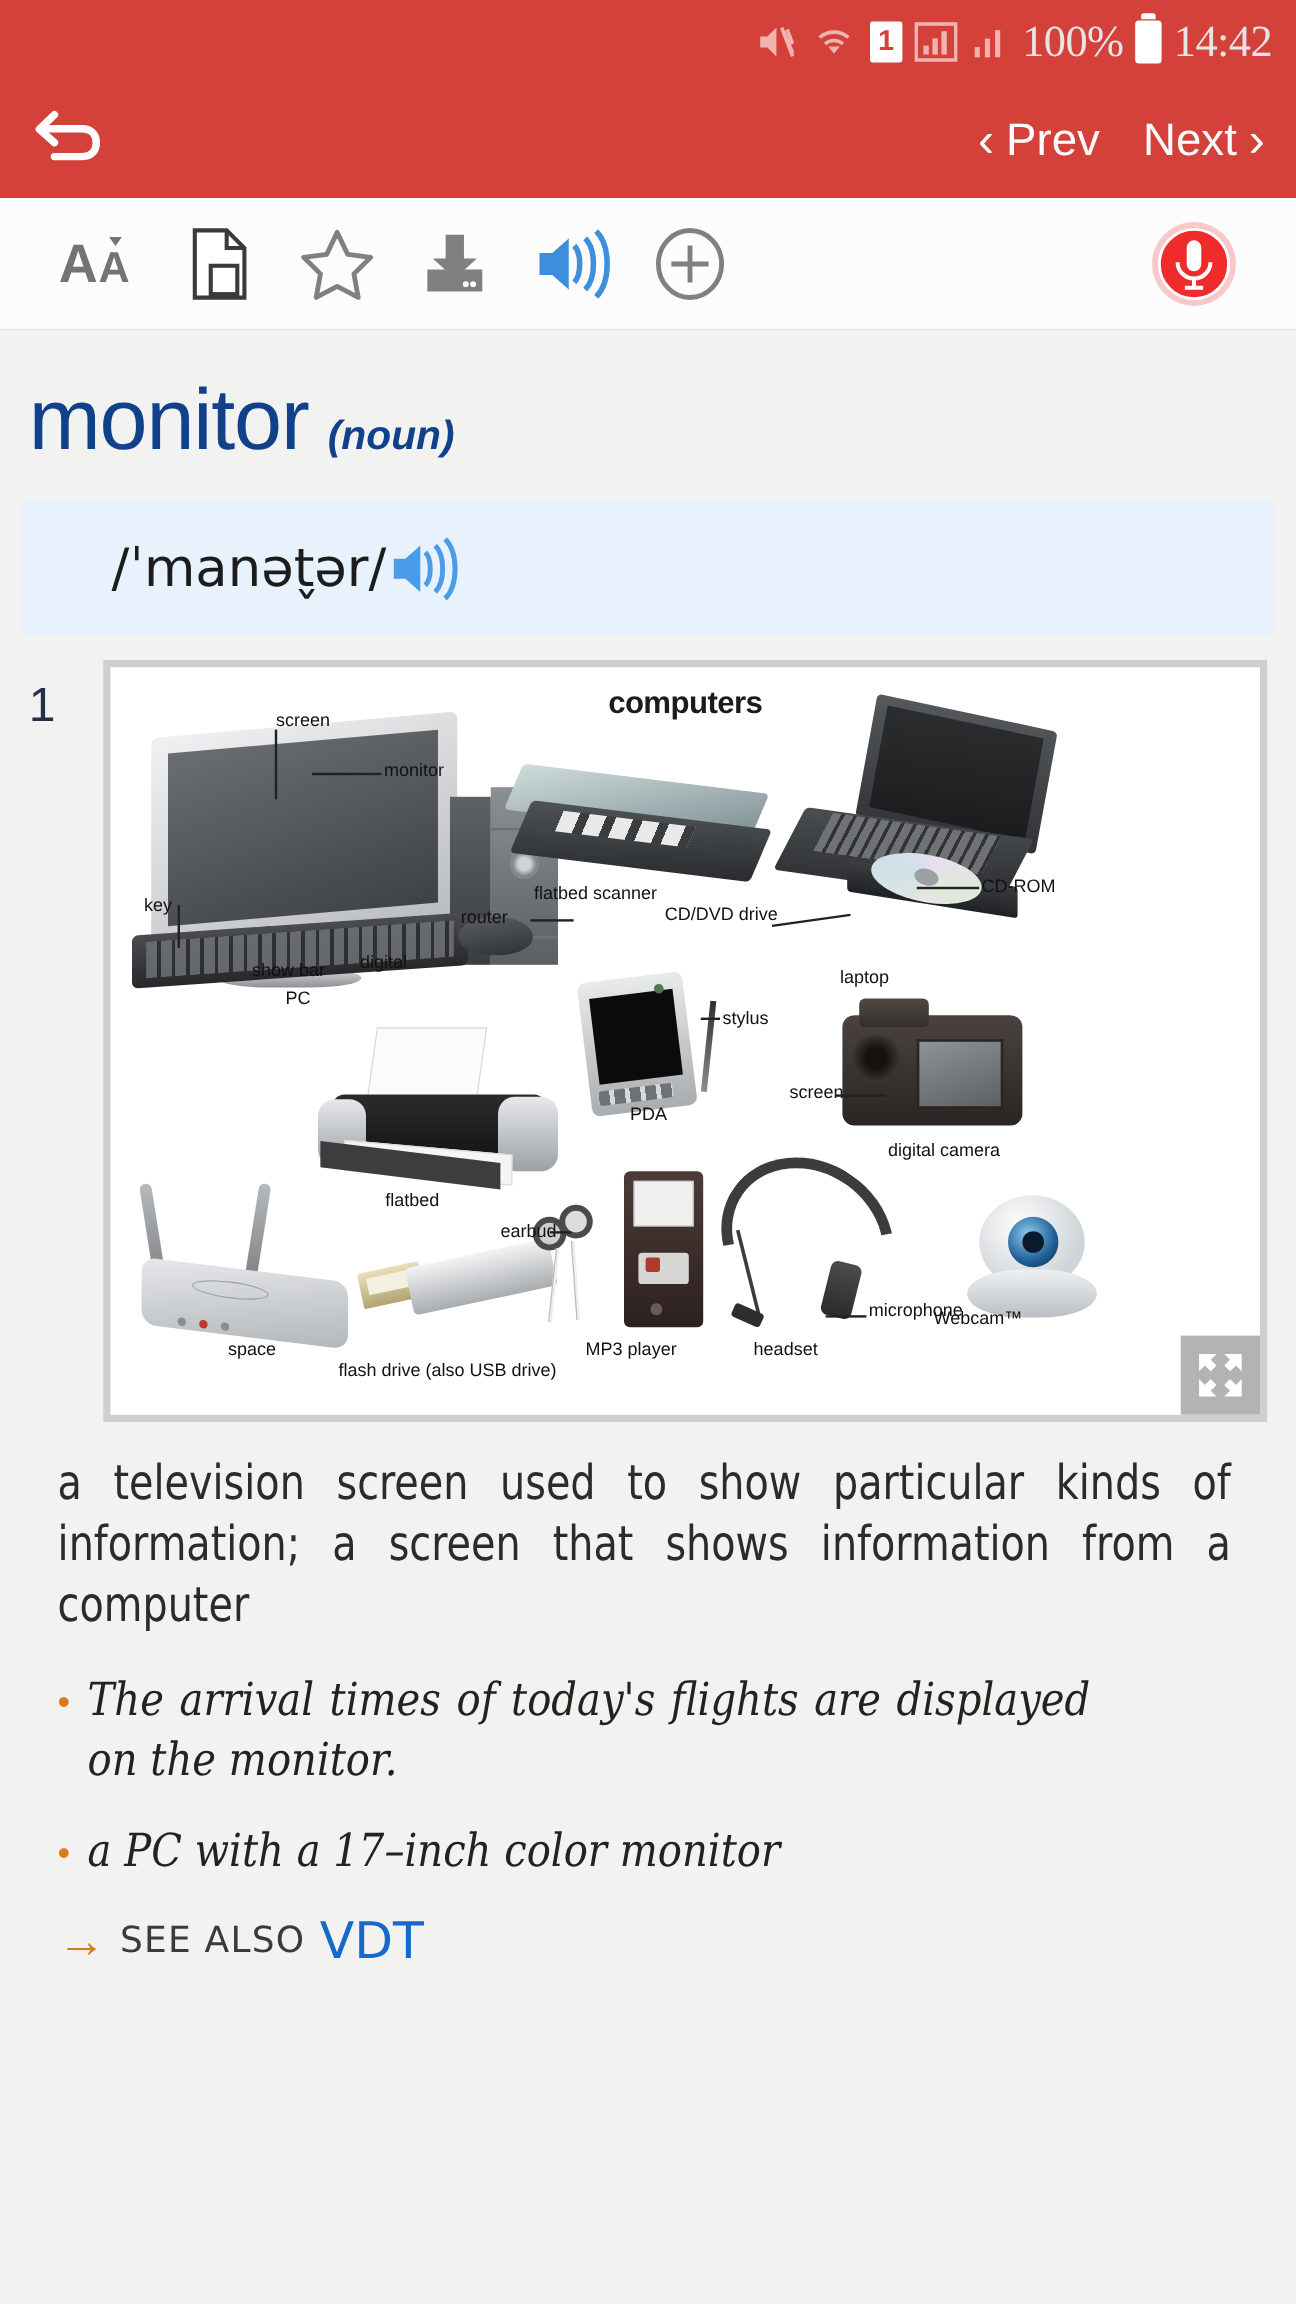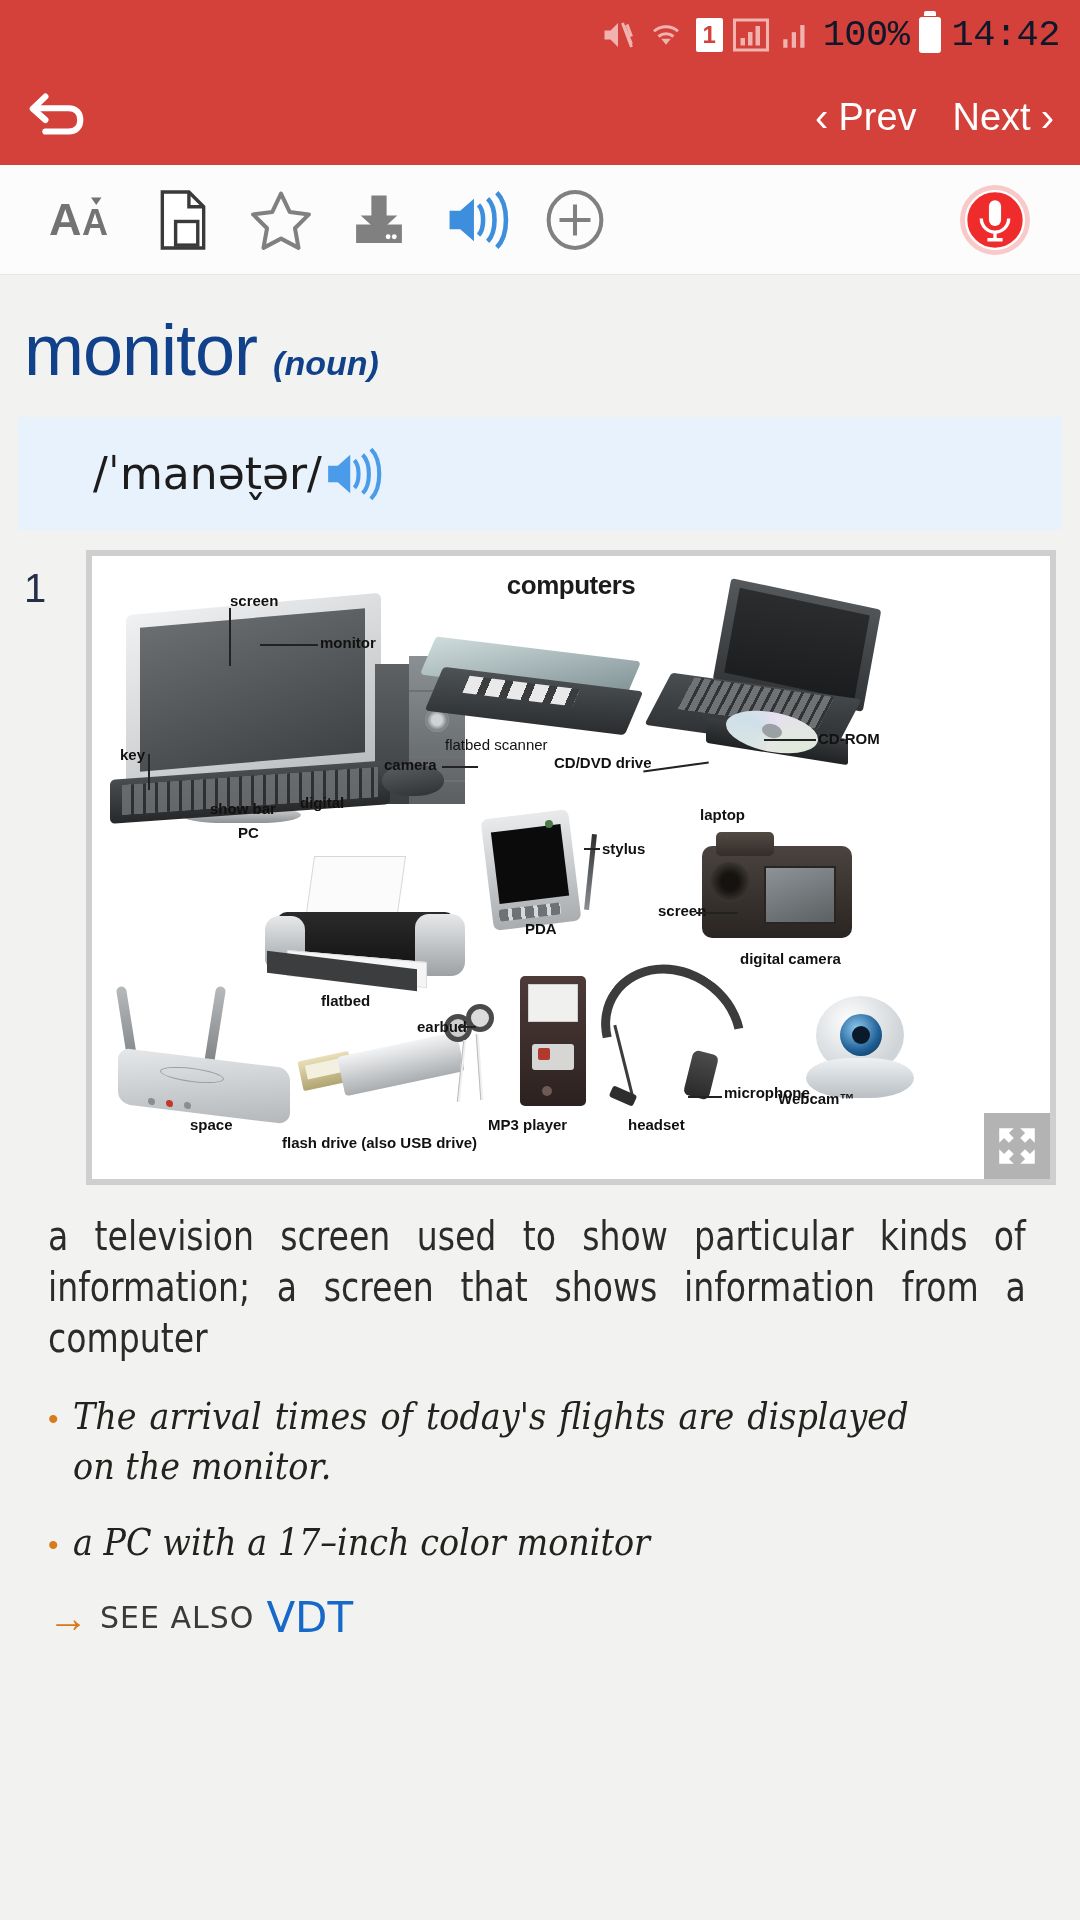--- a/index.html
+++ b/index.html
@@ -11,22 +11,22 @@
   }
 
   
   #status-bar {
     height: 70px; background: #d3413a;
     display: flex; align-items: center; justify-content: flex-end;
     padding-right: 20px; gap: 10px;
   }
   #status-bar .sicon { display:flex; align-items:center; }
   #status-bar .stext {
-    color: #0f172a; font-size: 37px; letter-spacing: -0.5px;
-    font-family: Liberation Mono, monospace;
+    color: #e5e5e5; font-size: 37px; letter-spacing: -0.5px;
+    font-family: Liberation Serif, serif;
   }
   .sim-box {
     width: 27px; height: 34px; background: #fff; color: #d3413a;
     font-size: 24px; font-weight: bold; display: flex;
     align-items: center; justify-content: center; border-radius: 2px;
   }
   .batt {
     width: 22px; height: 36px; background: #fff; border-radius: 3px;
     position: relative;
   }
@@ -100,21 +100,21 @@
     padding-top: 16px; flex-shrink: 0;
   }
   #image-frame {
     flex: 1; border: 6px solid #cfcfcf; background: #fff;
     position: relative; height: 635px; overflow: hidden;
   }
 
   .illus { position: absolute; }
   .lbl {
     position: absolute; font-family: "Liberation Sans", sans-serif;
-    font-size: 15px; color: #111; white-space: nowrap; font-weight: bold;
+    font-size: 15px; color: #111; white-space: nowrap;
   }
   .lbl.bold { font-weight: bold; }
   #illus-title {
     position: absolute; left: 50%; transform: translateX(-50%); top: 14px;
     font-size: 26px; font-weight: bold; color: #1b1b1b; letter-spacing: -0.5px;
   }
   .leader { position: absolute; background: #222; }
 
   #expand-btn {
     position: absolute; right: 0; bottom: 0;
@@ -316,21 +316,21 @@
 
     <div class="illus" style="left:290px; top:208px; width:62px; height:36px;">
       <div style="width:62px;height:32px;border-radius:50% 50% 46% 46%;background:linear-gradient(170deg,#5c6063,#2e3133);"></div>
     </div>
     <span class="lbl" style="left:138px;top:36px;">screen</span>
     <div class="leader" style="left:137px;top:52px;width:1.5px;height:58px;"></div>
     <span class="lbl" style="left:228px;top:78px;">monitor</span>
     <div class="leader" style="left:168px;top:88px;width:58px;height:1.5px;"></div>
     <span class="lbl" style="left:28px;top:190px;">key</span>
     <div class="leader" style="left:56px;top:198px;width:1.5px;height:36px;"></div>
-    <span class="lbl" style="left:292px;top:200px;">camera</span>
+    <span class="lbl" style="left:292px;top:200px;">router</span>
     <div class="leader" style="left:350px;top:210px;width:36px;height:1.5px;"></div>
     <span class="lbl" style="left:118px;top:244px;">show bar</span>
     <span class="lbl" style="left:208px;top:238px;">digital</span>
     <span class="lbl" style="left:146px;top:268px;">PC</span>
 
     <div class="illus" style="left:336px; top:80px; width:222px; height:100px;">
       <div style="position:absolute;left:0;top:12px;width:205px;height:40px;background:linear-gradient(160deg,#cfdcdc,#7d8f92);border-radius:4px;transform:skewY(7deg) skewX(-22deg);"></div>
       <div style="position:absolute;left:6px;top:42px;width:200px;height:46px;background:linear-gradient(175deg,#4e5356,#2a2c2e);border-radius:4px;transform:skewY(7deg) skewX(-22deg);"></div>
       <div style="position:absolute;left:38px;top:46px;width:110px;height:18px;transform:skewY(7deg) skewX(-22deg);background:repeating-linear-gradient(90deg,#e9e9e9 0 14px,#3a3c3e 14px 22px);"></div>
     </div>

